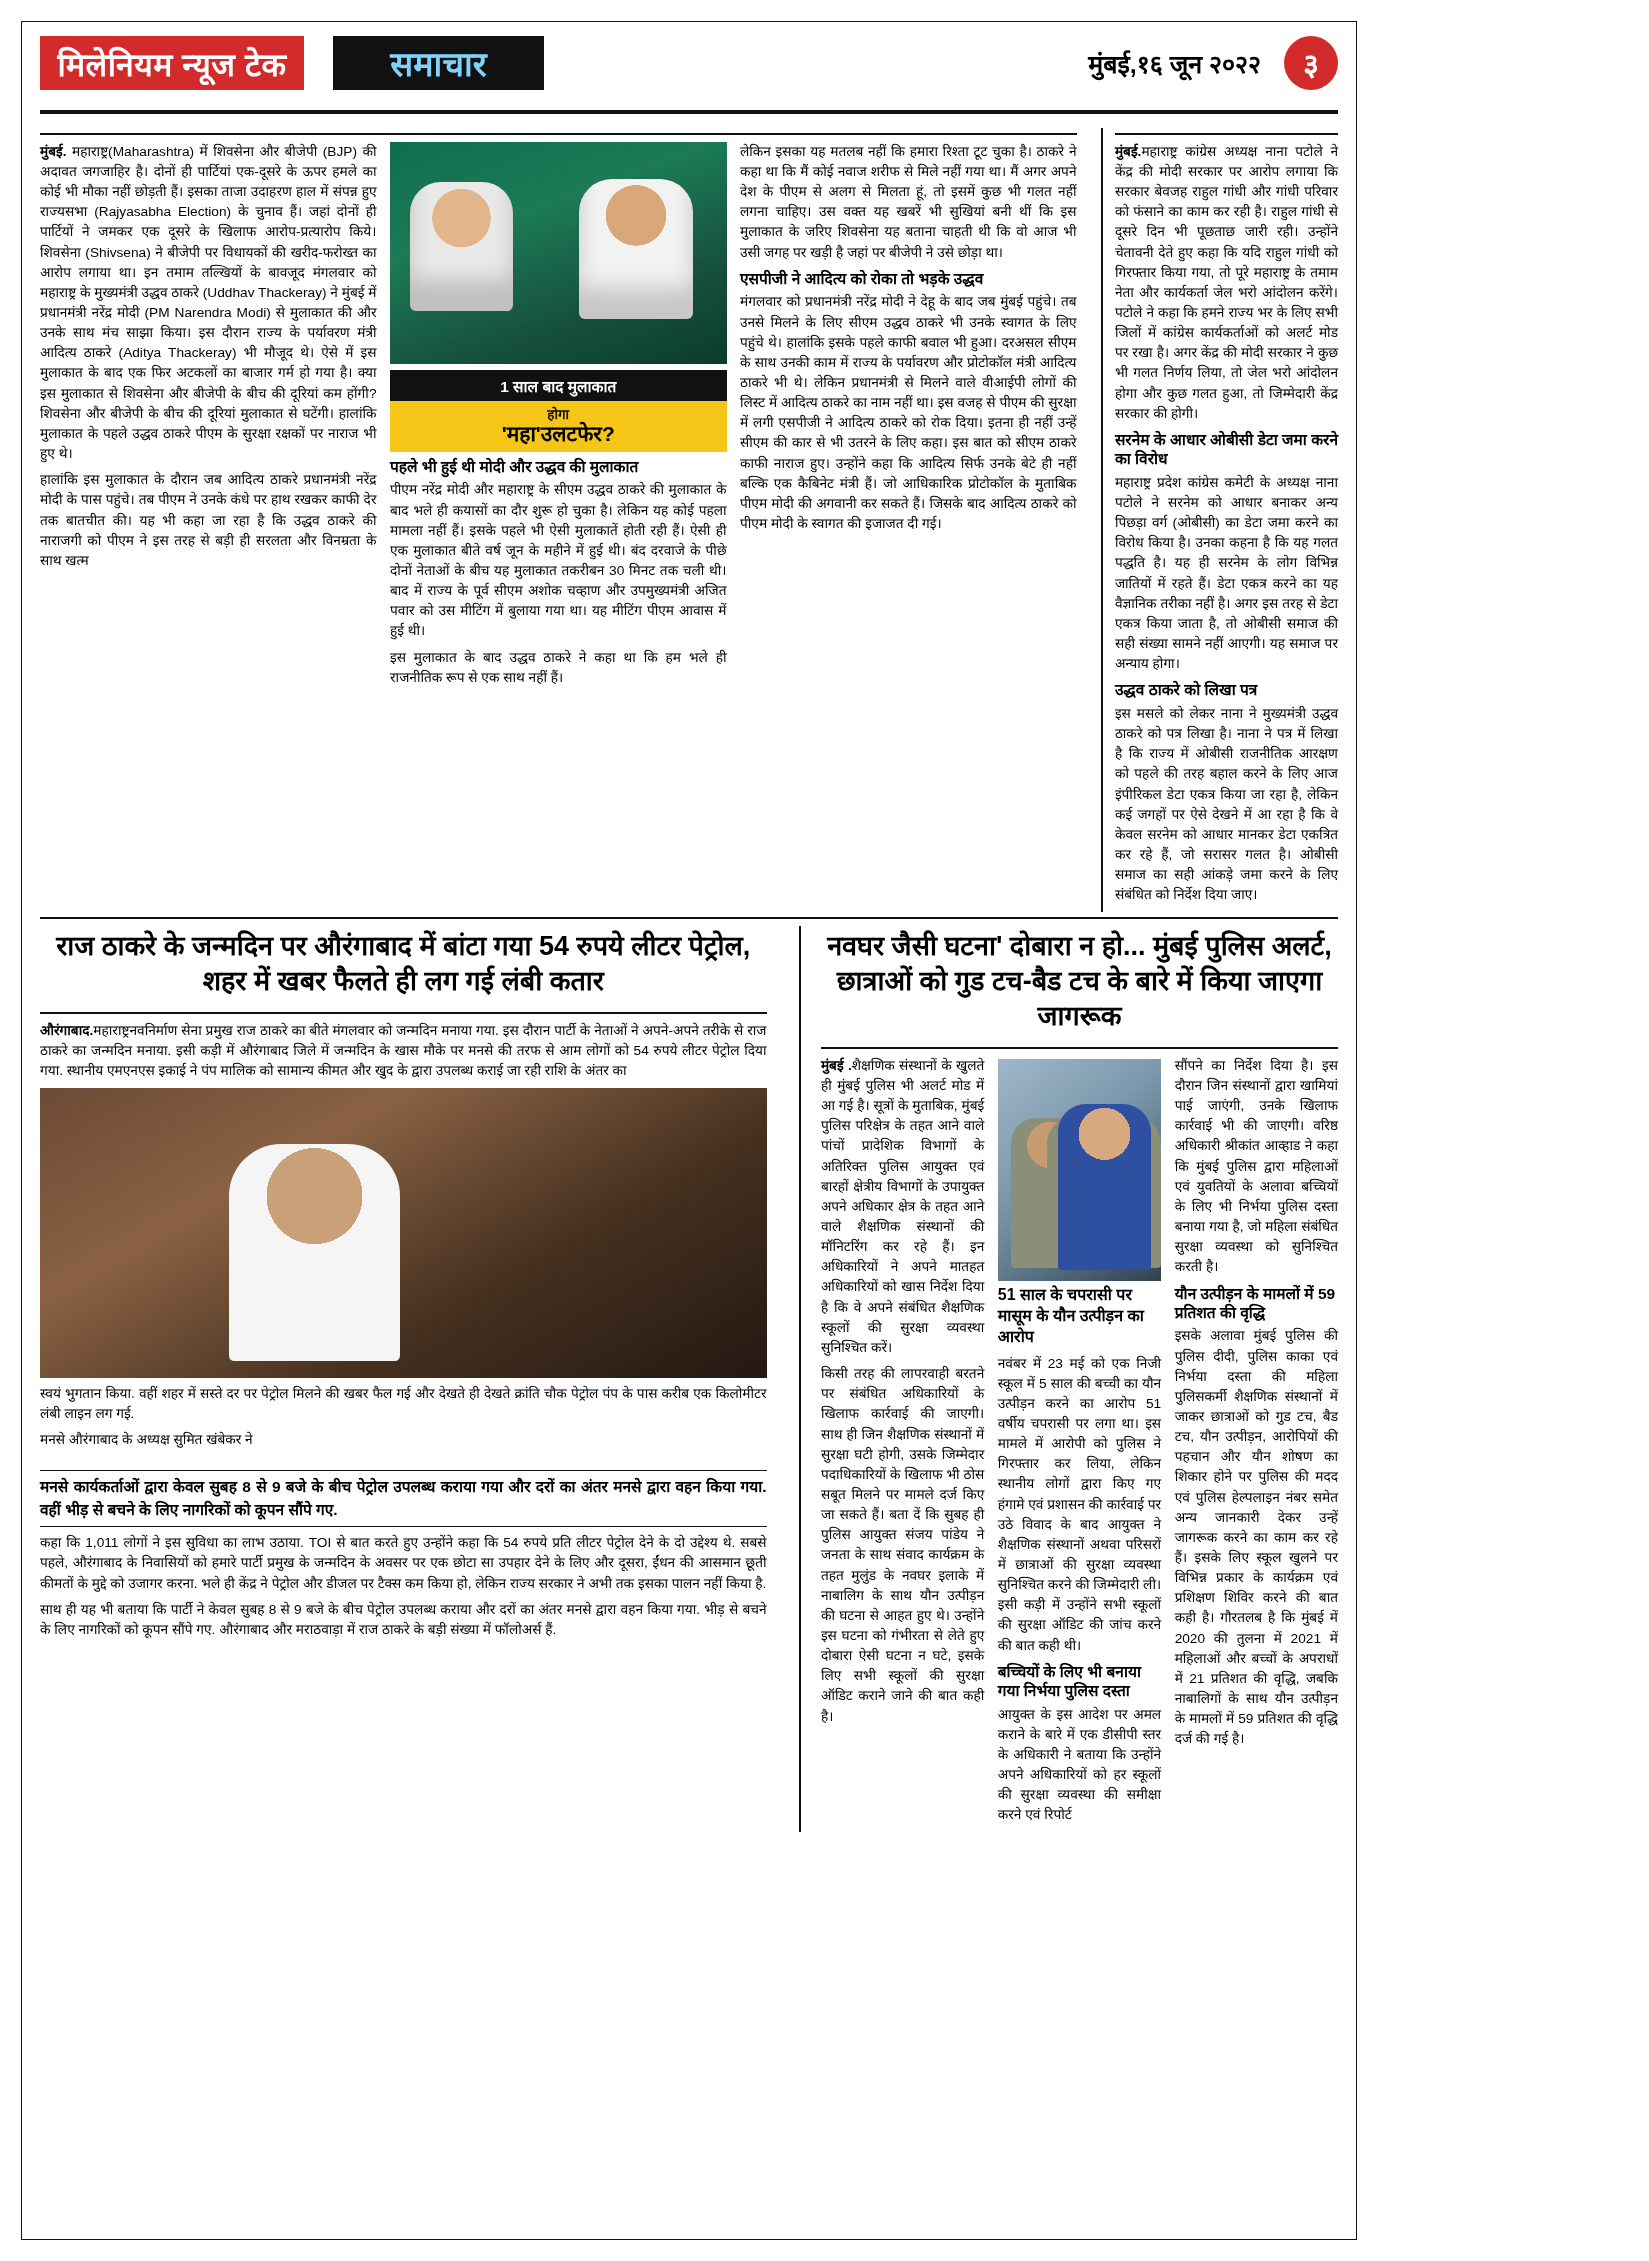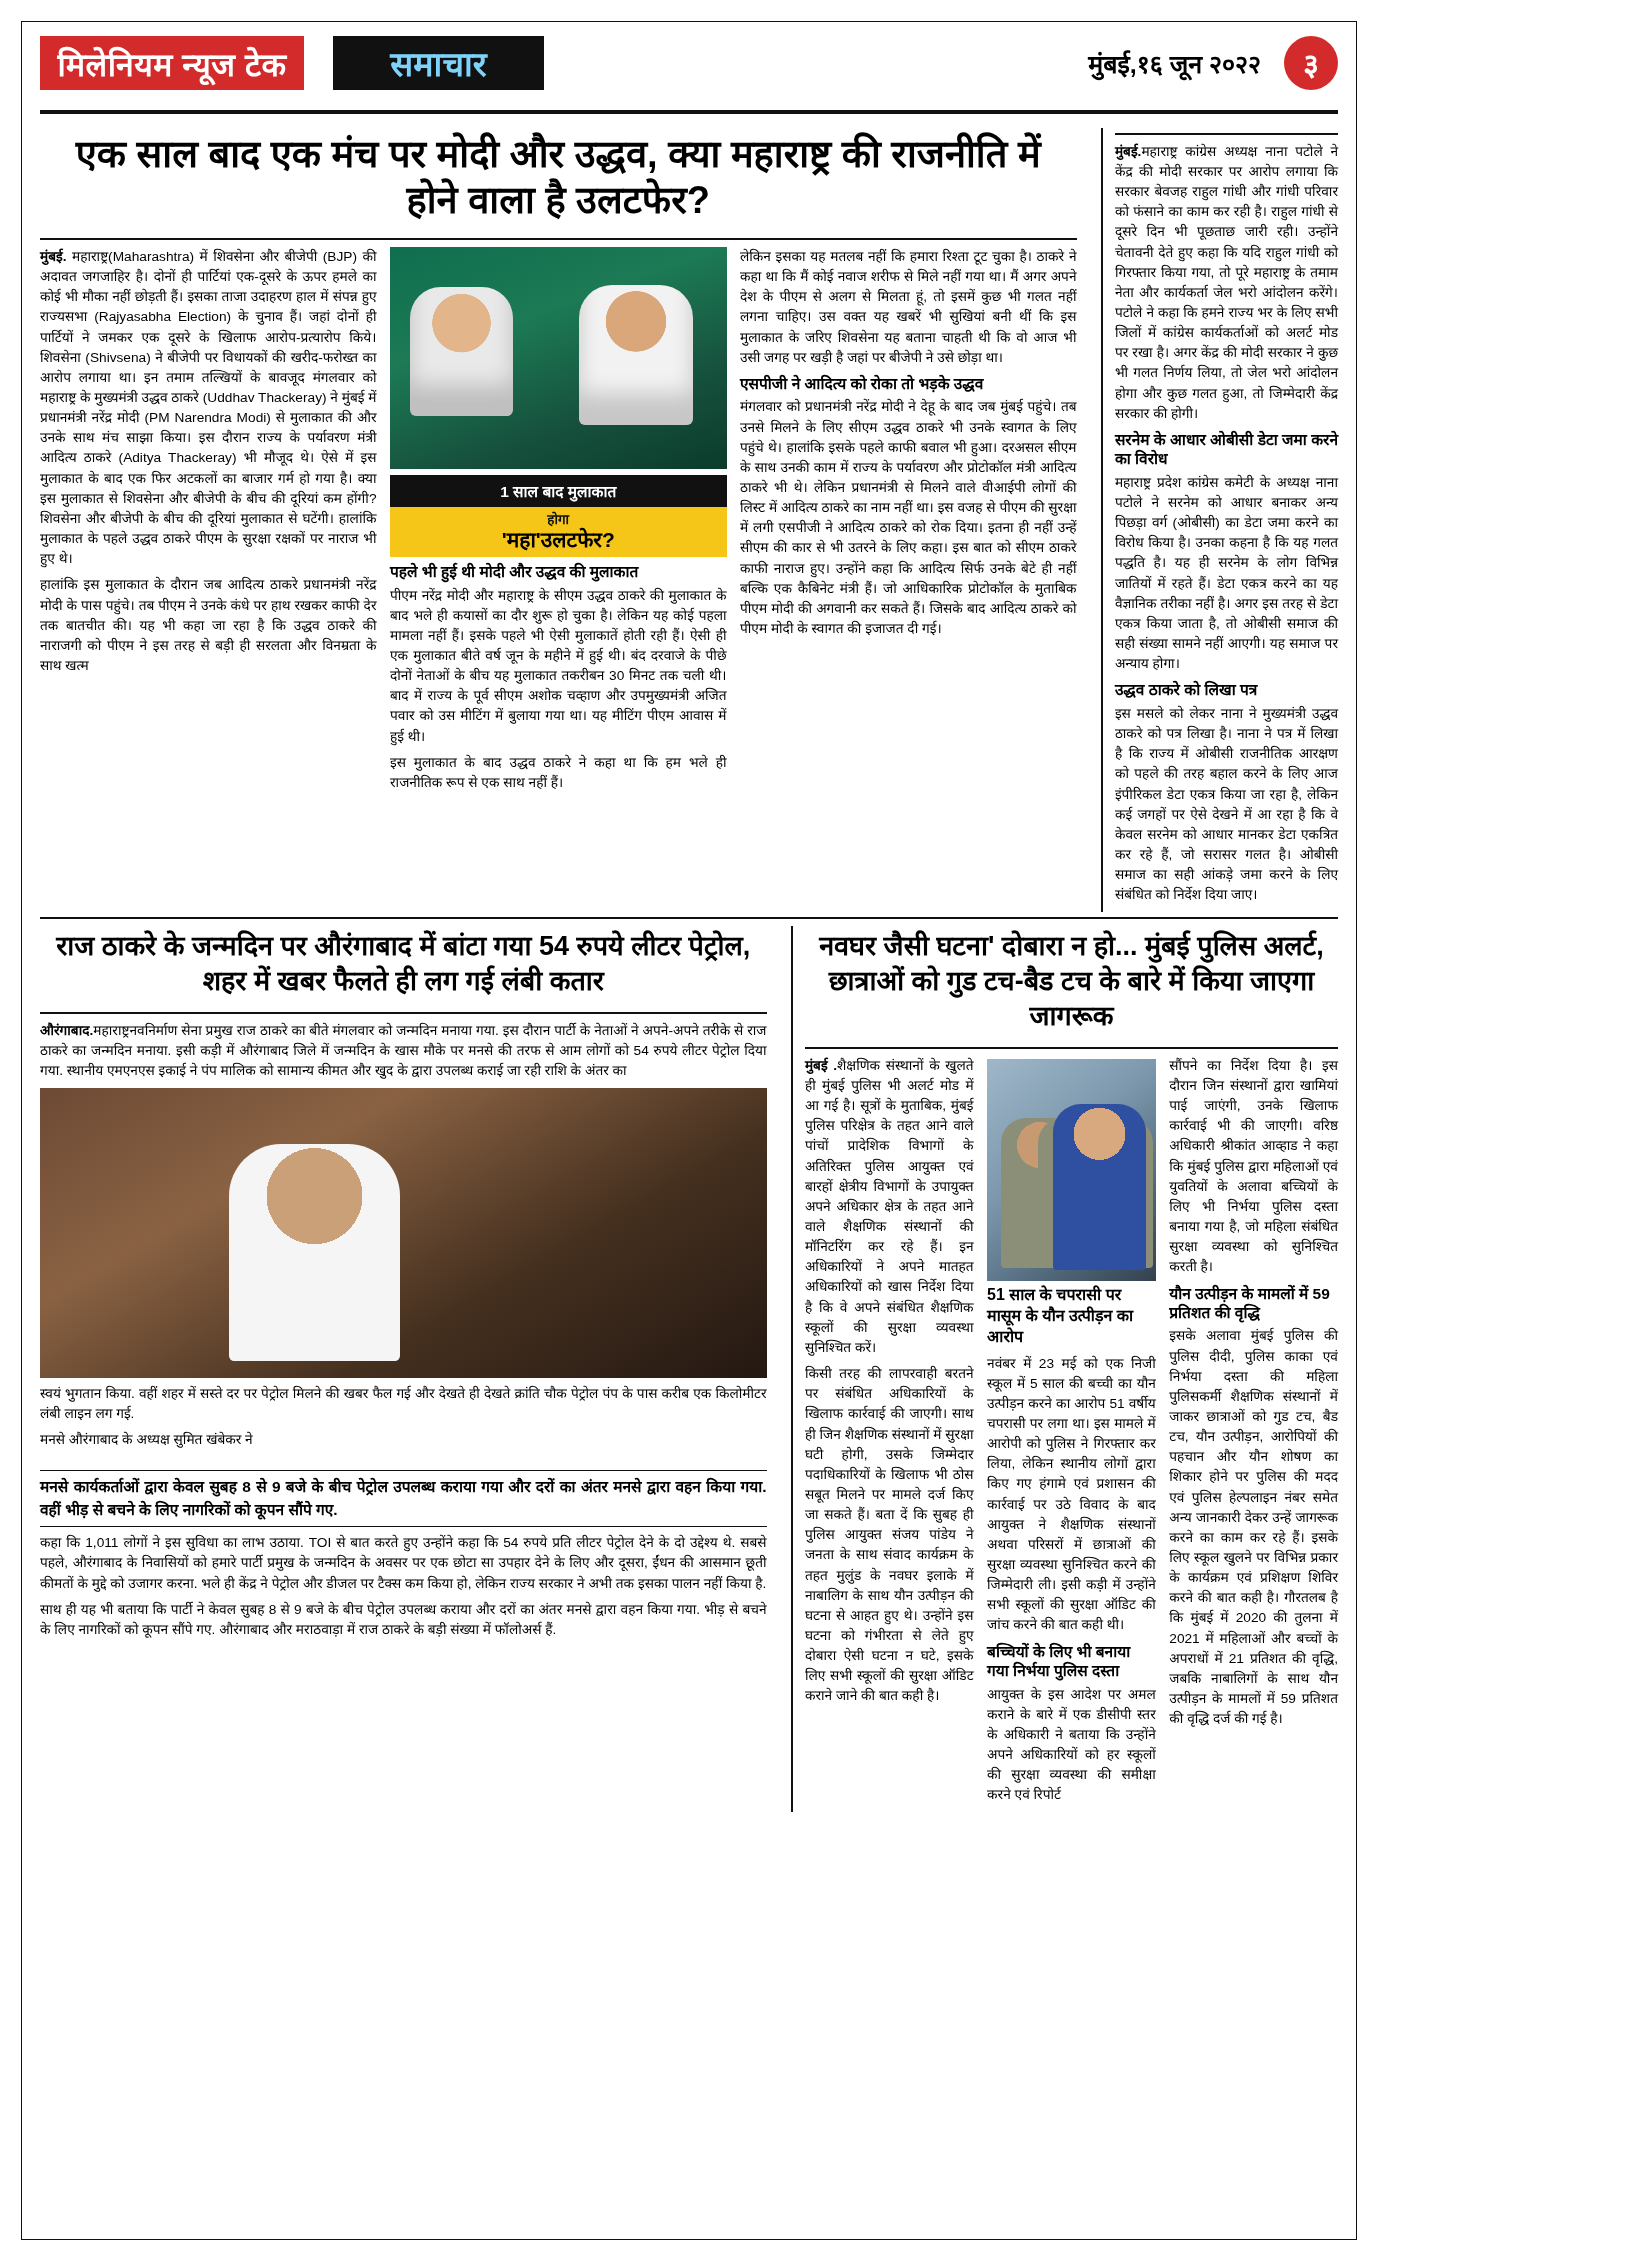--- a/index.html
+++ b/index.html
@@ -144,21 +144,21 @@
   .cap-yellow .small { font-size:13.5px; display:block; }
 
   .subhead {
     font-size: 15.5px;
     font-weight: bold;
     margin: 5.2px 0 4.1px 0;
     line-height: 1.25;
   }
 
   
-  .bottom { margin-top: 5px; }
+  .bottom { margin-top: 5px; gap: 8px; }
   .headline-sec {
     font-size: 27px;
     font-weight: bold;
     line-height: 1.3;
     text-align: center;
     padding: 3.1px 0 7.2px 0;
   }
   .pull-quote {
     font-size: 15.5px;
     font-weight: bold;
@@ -220,21 +220,20 @@
   <div class="masthead">
     <div class="mast-left">मिलेनियम न्यूज टेक</div>
     <div class="mast-mid">समाचार</div>
     <div class="mast-date">मुंबई,१६ जून २०२२</div>
     <div class="mast-pageno">३</div>
   </div>
 
   <div class="content">
 
     <div class="left-block">
-      <div class="headline-main">एक साल बाद एक मंच पर मोदी और उद्धव, क्या महाराष्ट्र की राजनीति में होने वाला है उलटफेर?</div>
       <div class="rule-thick"></div>
 
       <div class="cols3">
         <div class="col">
           <p class="body"><span class="lead-city">मुंबई.</span> <span>महाराष्ट्र(Maharashtra) में शिवसेना और बीजेपी (BJP) की अदावत जगजाहिर है। दोनों ही पार्टियां एक-दूसरे के ऊपर हमले का कोई भी मौका नहीं छोड़ती हैं। इसका ताजा उदाहरण हाल में संपन्न हुए राज्यसभा (Rajyasabha Election) के चुनाव हैं। जहां दोनों ही पार्टियों ने जमकर एक दूसरे के खिलाफ आरोप-प्रत्यारोप किये। शिवसेना (Shivsena) ने बीजेपी पर विधायकों की खरीद-फरोख्त का आरोप लगाया था। इन तमाम तल्खियों के बावजूद मंगलवार को महाराष्ट्र के मुख्यमंत्री उद्धव ठाकरे (Uddhav Thackeray) ने मुंबई में प्रधानमंत्री नरेंद्र मोदी (PM Narendra Modi) से मुलाकात की और उनके साथ मंच साझा किया। इस दौरान राज्य के पर्यावरण मंत्री आदित्य ठाकरे (Aditya Thackeray) भी मौजूद थे। ऐसे में इस मुलाकात के बाद एक फिर अटकलों का बाजार गर्म हो गया है। क्या इस मुलाकात से शिवसेना और बीजेपी के बीच की दूरियां कम होंगी? शिवसेना और बीजेपी के बीच की दूरियां मुलाकात से घटेंगी। हालांकि मुलाकात के पहले उद्धव ठाकरे पीएम के सुरक्षा रक्षकों पर नाराज भी हुए थे।</span></p>
           <p class="body">हालांकि इस मुलाकात के दौरान जब आदित्य ठाकरे प्रधानमंत्री नरेंद्र मोदी के पास पहुंचे। तब पीएम ने उनके कंधे पर हाथ रखकर काफी देर तक बातचीत की। यह भी कहा जा रहा है कि उद्धव ठाकरे की नाराजगी को पीएम ने इस तरह से बड़ी ही सरलता और विनम्रता के साथ खत्म</p>
         </div>
 
         <div class="col">
           <div class="photo photo-1">

